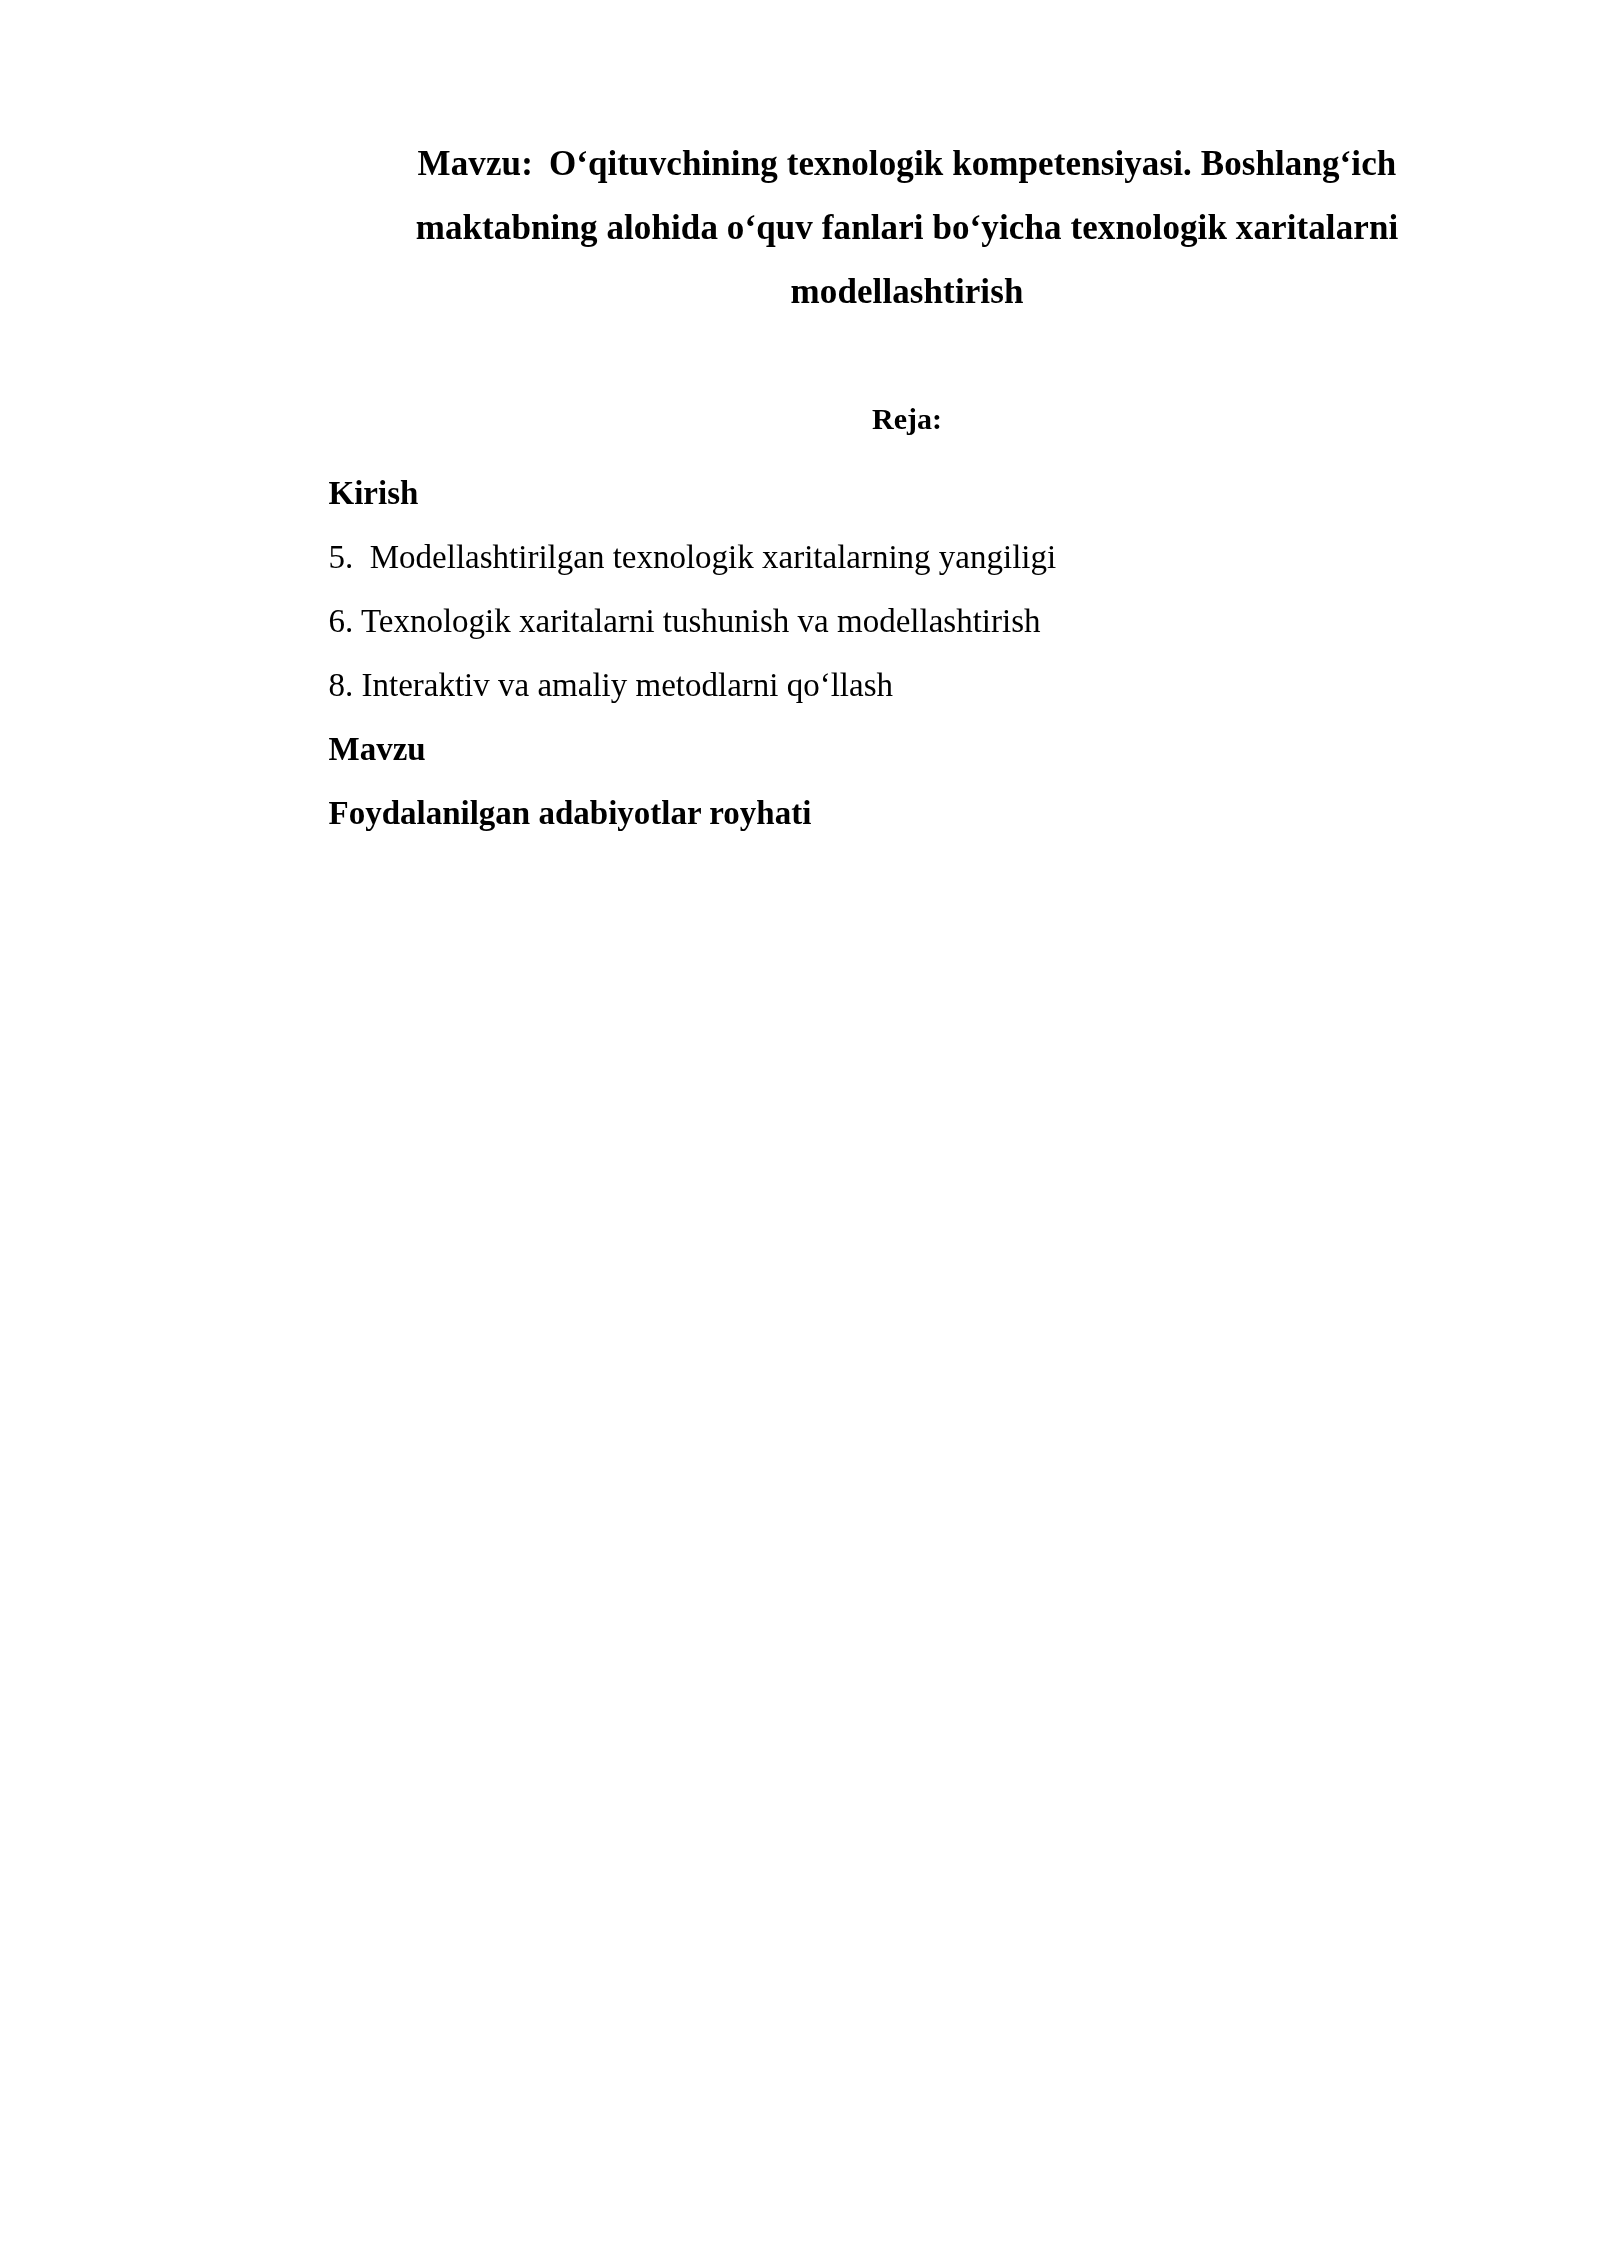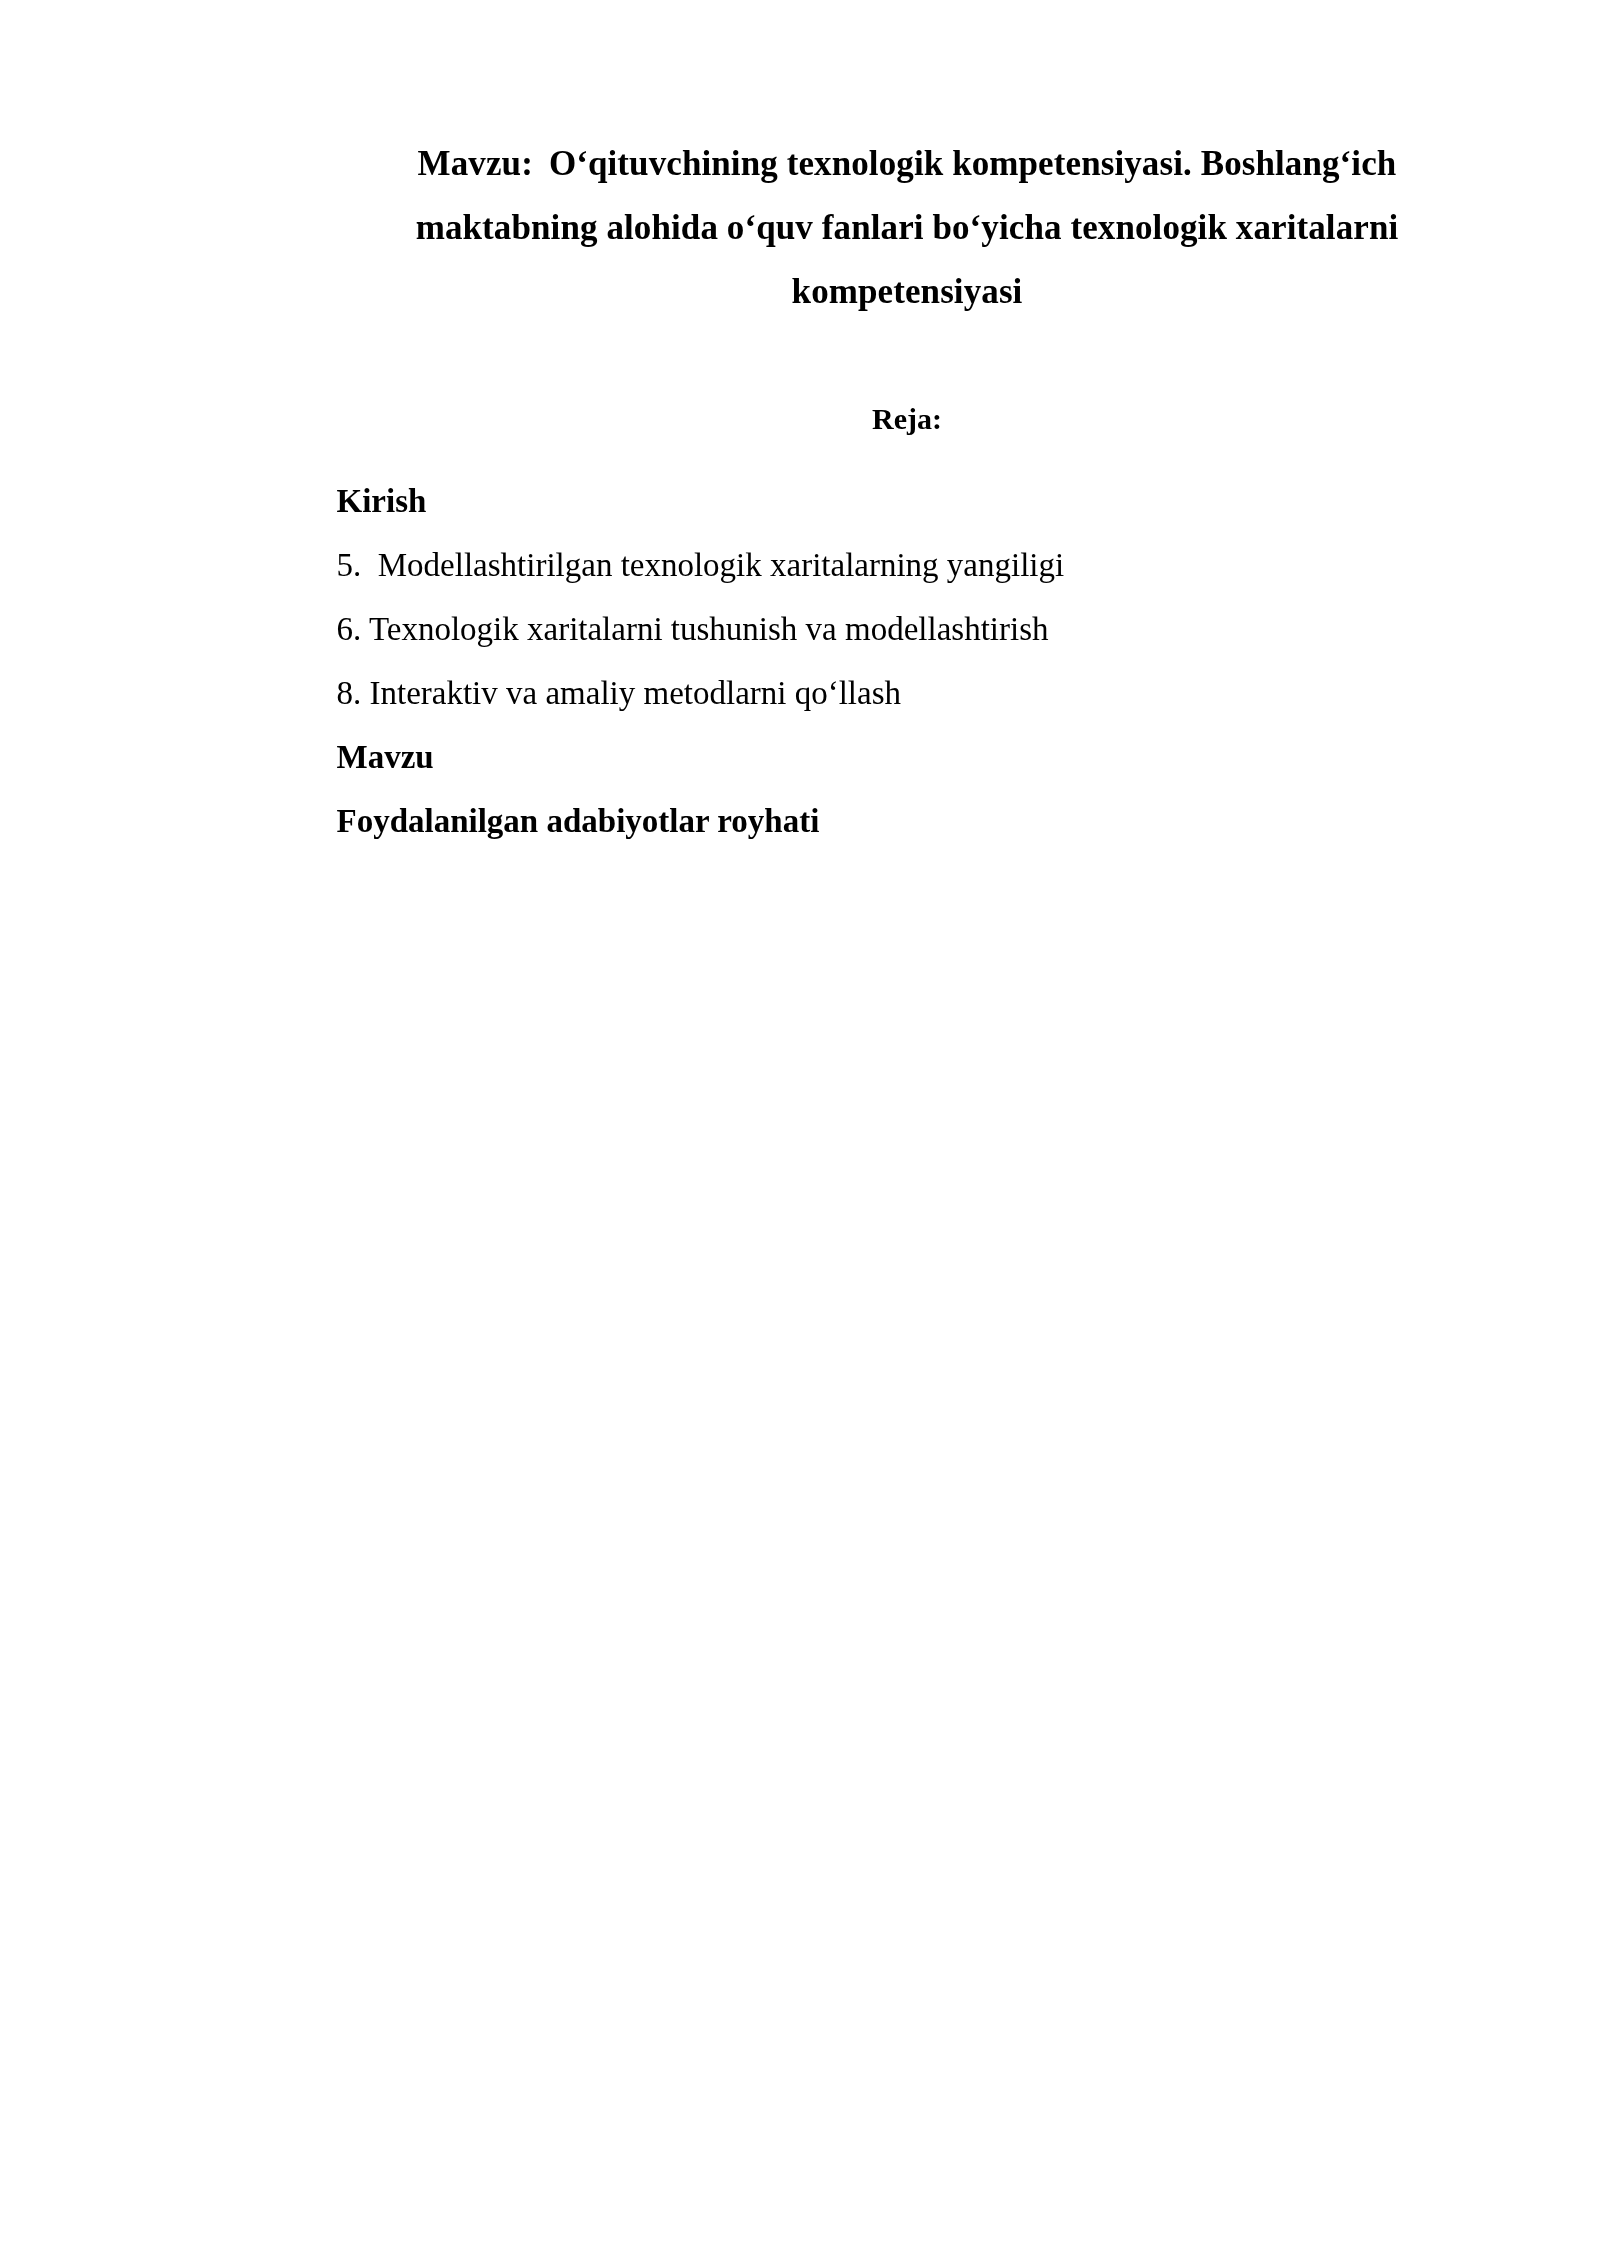--- a/index.html
+++ b/index.html
@@ -54,21 +54,21 @@
     margin: 0;
     padding-top: 63px;
     font-size: 30px;
     font-weight: bold;
     line-height: 64px;
     text-align: center;
   }
 
   
   .outline {
-    margin: 16px;
+    margin: 8px;
     padding: 0;
     list-style: none;
   }
 
   .outline-line {
     font-size: 33px;
     line-height: 64px;
     text-align: left;
     white-space: pre;
   }
@@ -88,21 +88,21 @@
 </style>
 </head>
 <body>
 
 <div class="page">
   <div class="content">
 
     <h1 class="doc-title">
       <span class="title-line"><span>Mavzu:</span><span class="title-gap"></span><span>O‘qituvchining texnologik kompetensiyasi. Boshlang‘ich</span></span>
       <span class="title-line">maktabning alohida o‘quv fanlari bo‘yicha texnologik xaritalarni</span>
-      <span class="title-line">kompetensiyasi</span>
+      <span class="title-line">modellashtirish</span>
     </h1>
 
     <h2 class="reja-heading">Reja:</h2>
 
     <ul class="outline">
       <li class="outline-line is-heading first">Kirish</li>
       <li class="outline-line is-item">5.  Modellashtirilgan texnologik xaritalarning yangiligi</li>
       <li class="outline-line is-item">6. Texnologik xaritalarni tushunish va modellashtirish</li>
       <li class="outline-line is-item">8. Interaktiv va amaliy metodlarni qo‘llash</li>
       <li class="outline-line is-heading">Mavzu</li>

